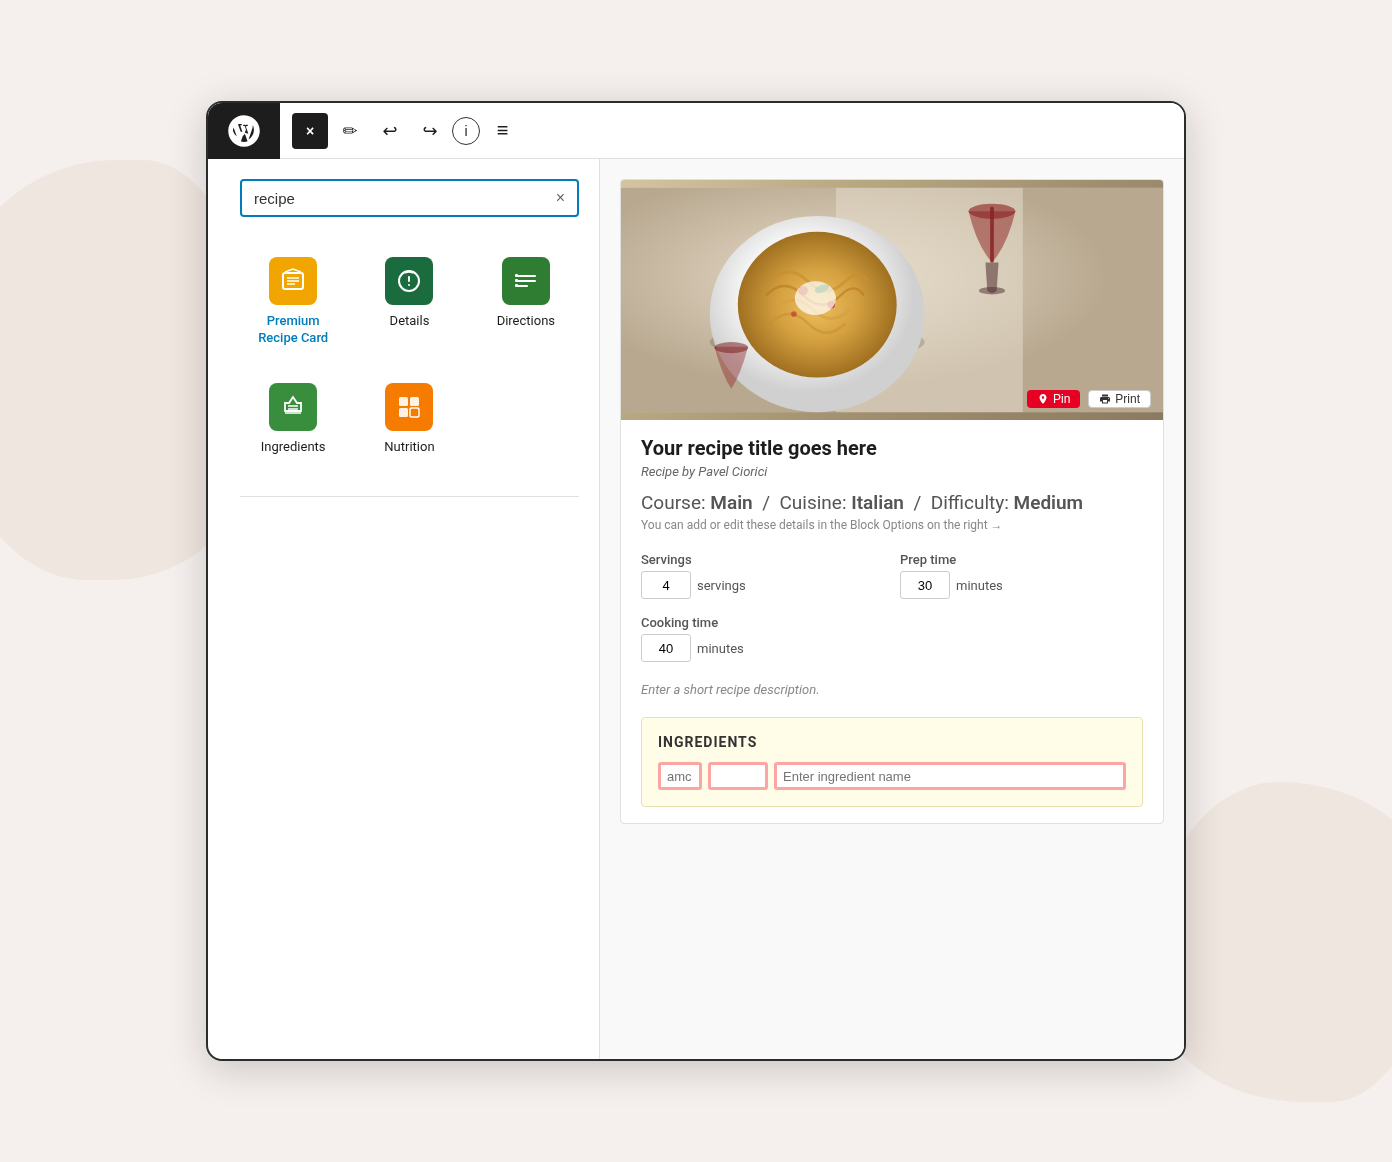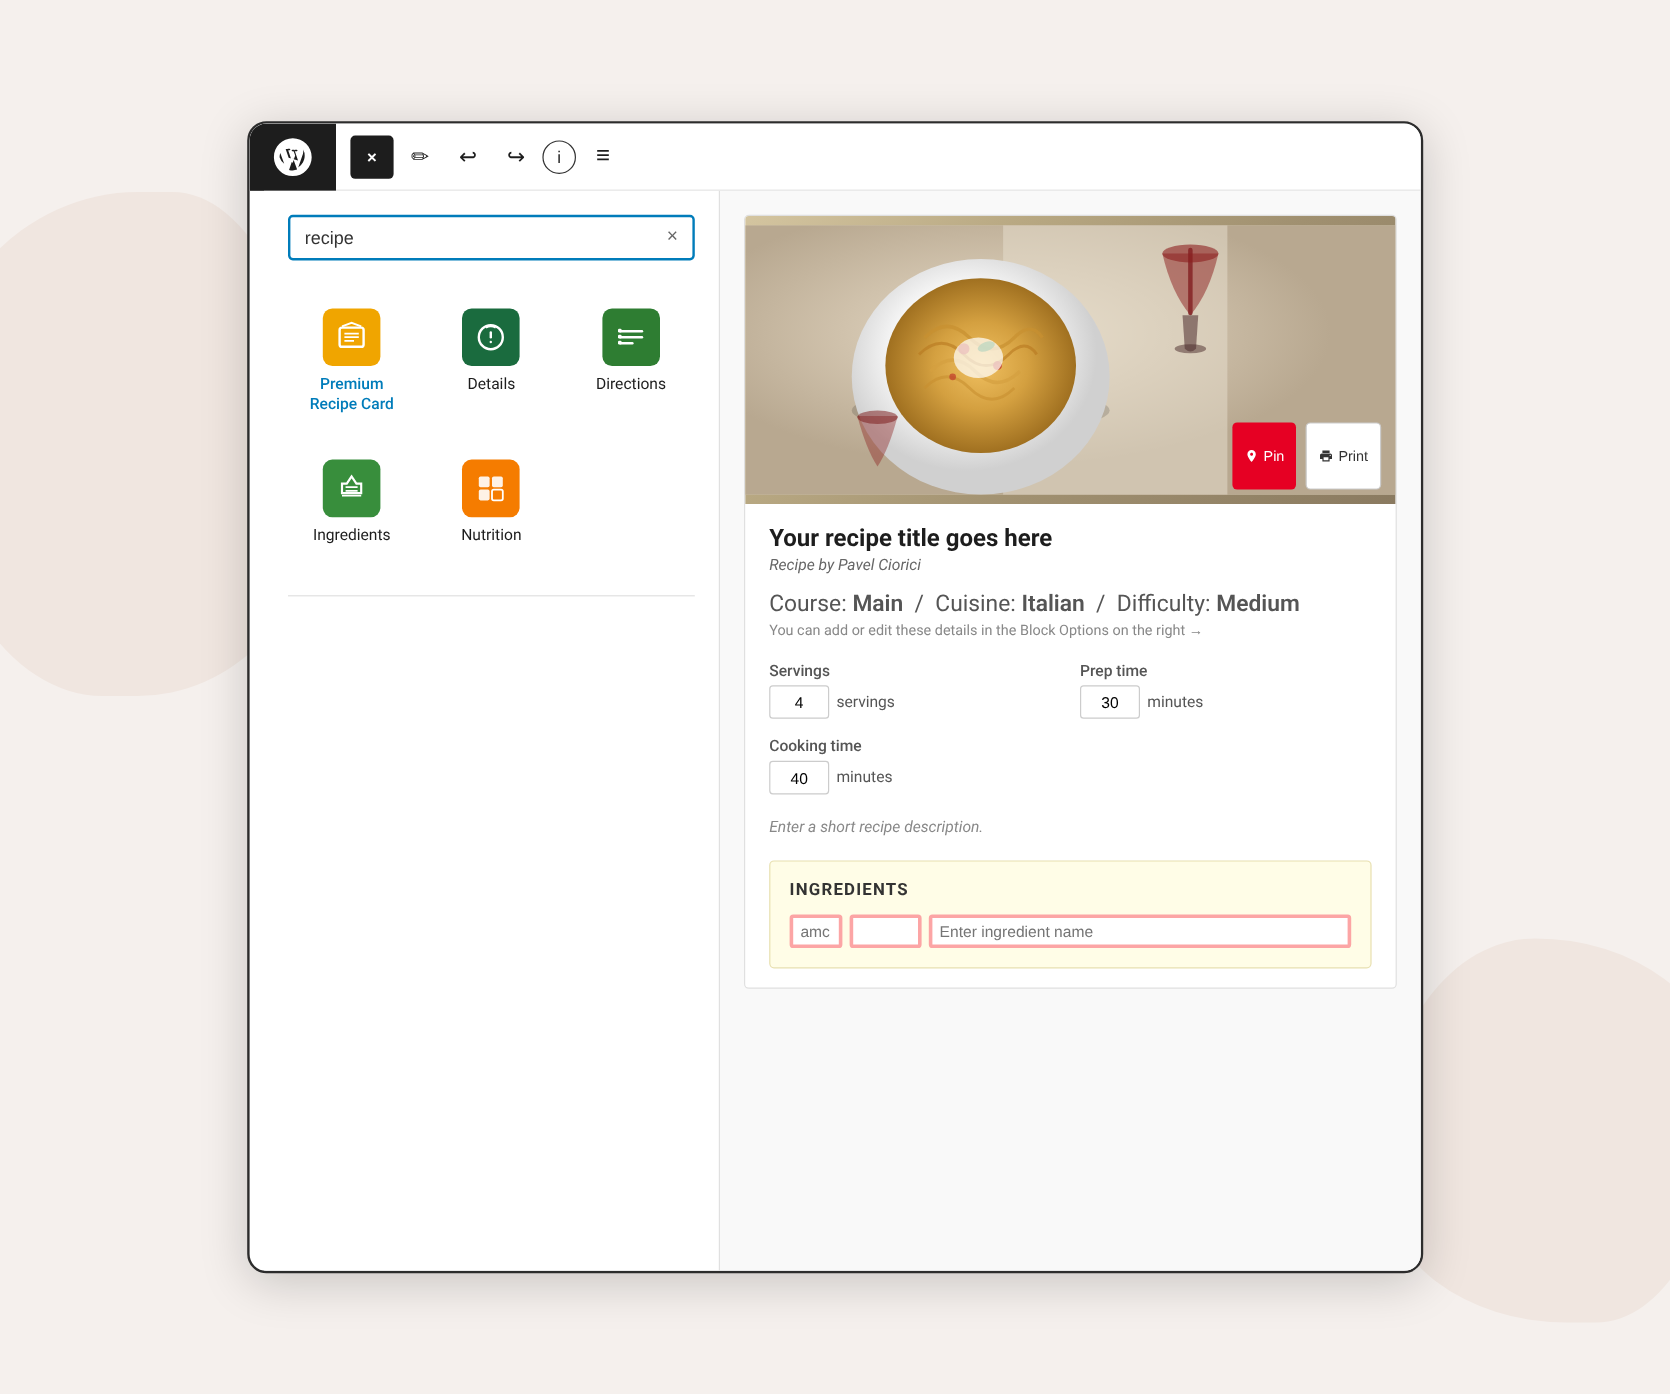--- a/index.html
+++ b/index.html
@@ -204,21 +204,21 @@
       position: absolute;
       bottom: 12px;
       right: 12px;
       display: flex;
       gap: 8px;
     }
     .img-btn {
       display: flex;
       align-items: center;
       gap: 4px;
-      padding: 20px 10px;
+      padding: 1px 10px;
       border-radius: 4px;
       font-size: 12px;
       font-weight: 500;
       border: none;
       cursor: pointer;
     }
     .btn-pin { background: #e60023; color: #fff; }
     .btn-print { background: #fff; color: #333; border: 1px solid #ccc; }
     .recipe-body {
       padding: 16px 20px;

